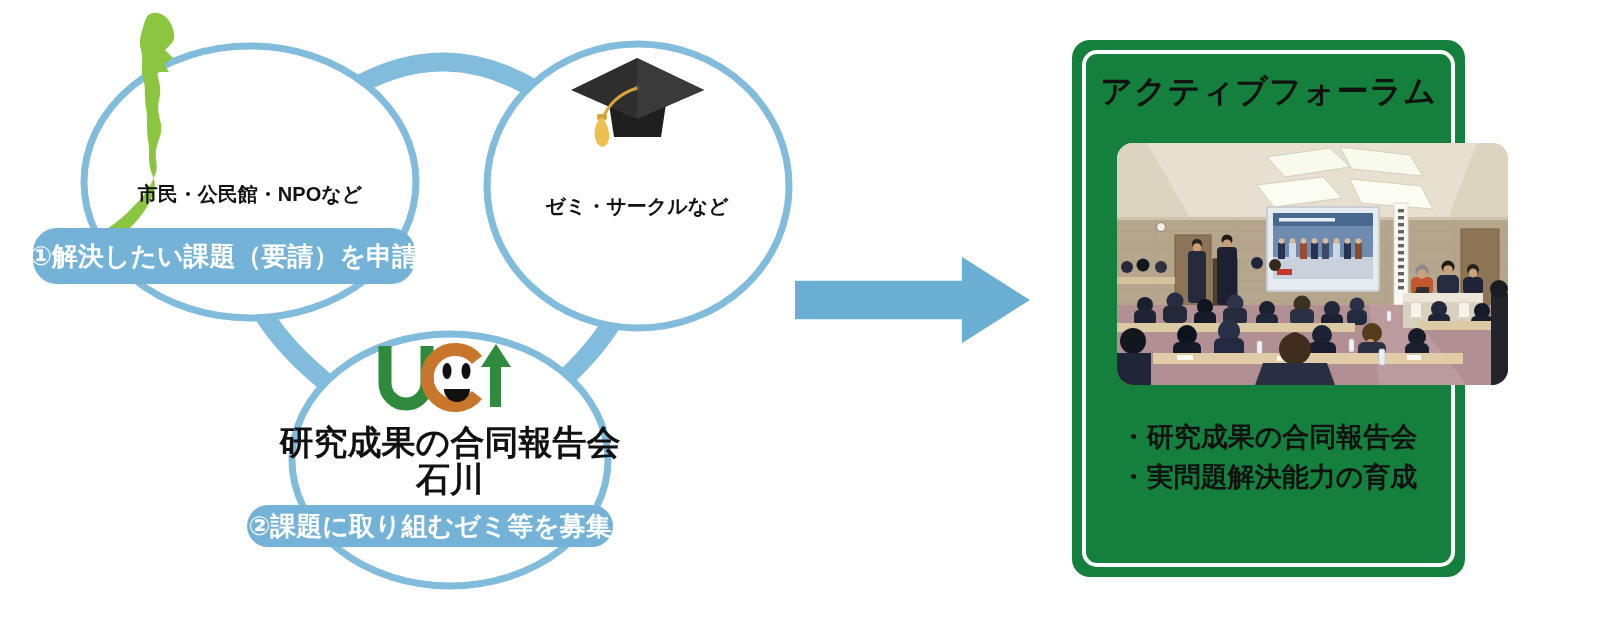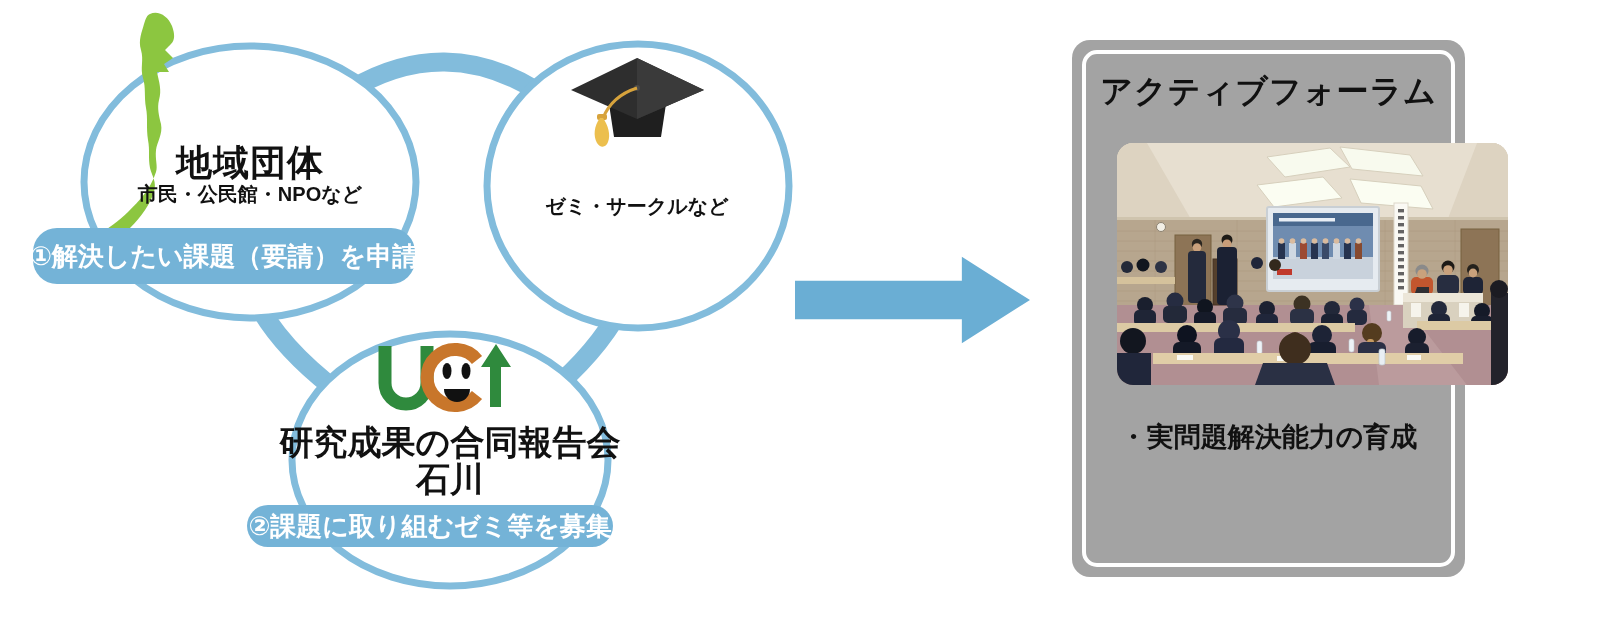--- a/index.html
+++ b/index.html
@@ -13,21 +13,21 @@
   .t-main2{font-size:35px;}
   .t-main3{font-size:34px;line-height:37px;transform:translateX(-50%);}
   .t-sub{font-size:20px;}
   .badge{position:absolute;display:flex;align-items:center;justify-content:center;
          background:#74b3d7;color:#ffffff;font-weight:bold;border-radius:24px;white-space:nowrap;}
   .badge1{left:33px;top:228px;width:382px;height:56px;font-size:26px;}
   .badge3{left:478px;top:229px;width:292px;height:37px;font-size:25px;}
   .badge2{left:247px;top:505px;width:366px;height:42px;font-size:26px;text-align:right;}
   .flow-arrow{left:795px;top:252px;width:235px;height:96px;background:#6aaed4;
       clip-path:polygon(0% 30%,71% 30%,71% 5%,100% 50%,71% 95%,71% 70%,0% 70%);}
-  .panel{left:1072px;top:40px;width:393px;height:537px;background:#a3a3a3;border-radius:18px;}
+  .panel{left:1072px;top:40px;width:393px;height:537px;background:#15803d;border-radius:18px;}
   .panel-border{position:absolute;left:10px;top:10px;right:10px;bottom:10px;
       border:4px solid #ffffff;border-radius:15px;pointer-events:none;}
   .panel-title{position:absolute;left:0;right:0;top:30px;text-align:center;
       font-size:32px;font-weight:bold;letter-spacing:1px;}
   .photo{position:absolute;left:45px;top:103px;width:391px;height:242px;border-radius:16px;
       overflow:hidden;background:#b7a68e;}
   .bullets{position:absolute;left:0;right:0;top:377px;text-align:center;
       font-size:27px;font-weight:bold;line-height:40px;}
 </style>
 </head>
@@ -68,21 +68,20 @@
     <g aria-label="UCI">
       <path d="M 385 346 L 385 383 A 21 21 0 0 0 427 383 L 427 346" fill="none" stroke="#2f8a3d" stroke-width="13"></path>
       <path d="M 477 360 A 28 28 0 1 0 477 395" fill="none" stroke="#c8762b" stroke-width="13"></path>
       <ellipse cx="447" cy="371" rx="4.5" ry="8" fill="#111"></ellipse>
       <ellipse cx="466" cy="371" rx="4.5" ry="8" fill="#111"></ellipse>
       <path d="M 444 389 L 470 389 A 13 13 0 0 1 444 389 Z" fill="#111"></path>
       <polygon points="490,407 490,367 481,367 496,344 511,367 501,367 501,407" fill="#2f8a3d"></polygon>
     </g>
   </svg>
 
-  <div class="node-text t-main" style="left:250px;top:163px;">地域団体</div>
   <div class="node-text t-sub" style="left:250px;top:194px;">市民・公民館・NPOなど</div>
 
   <div class="node-text t-sub" style="left:637px;top:206px;">ゼミ・サークルなど</div>
 
   <div class="node-text t-main3" style="left:450px;top:424px;transform:translateX(-50%);">
     <div>研究成果の合同報告会</div>
     <div>石川</div>
   </div>
 
   <div class="badge badge1">①解決したい課題（要請）を申請</div>
@@ -274,17 +273,18 @@
           <circle cx="178" cy="206" r="16" fill="#3f2e1e"></circle>
           <polygon points="146,220 210,220 218,242 138,242" fill="#2a3044"></polygon>
           <rect x="374" y="150" width="17" height="92" fill="#23232b"></rect>
           <circle cx="382" cy="146" r="9" fill="#1b1b22"></circle>
           <rect x="262" y="206" width="6" height="16" rx="2" fill="#e9eff4" stroke="#bcc7cf" stroke-width="0.7"></rect>
         </g>
       </svg>
     </div>
 
     <div class="bullets">
+      <div>・研究成果の合同報告会</div>
       <div>・実問題解決能力の育成</div>
     </div>
   </div>
 
 </div>
 
 </body></html>

